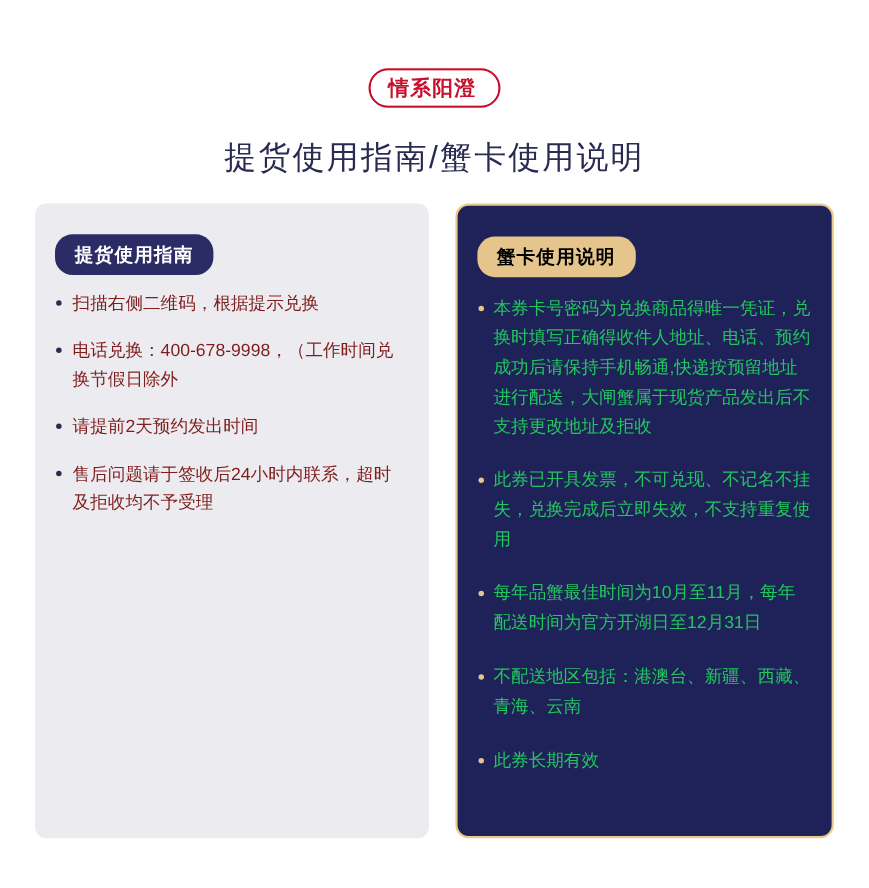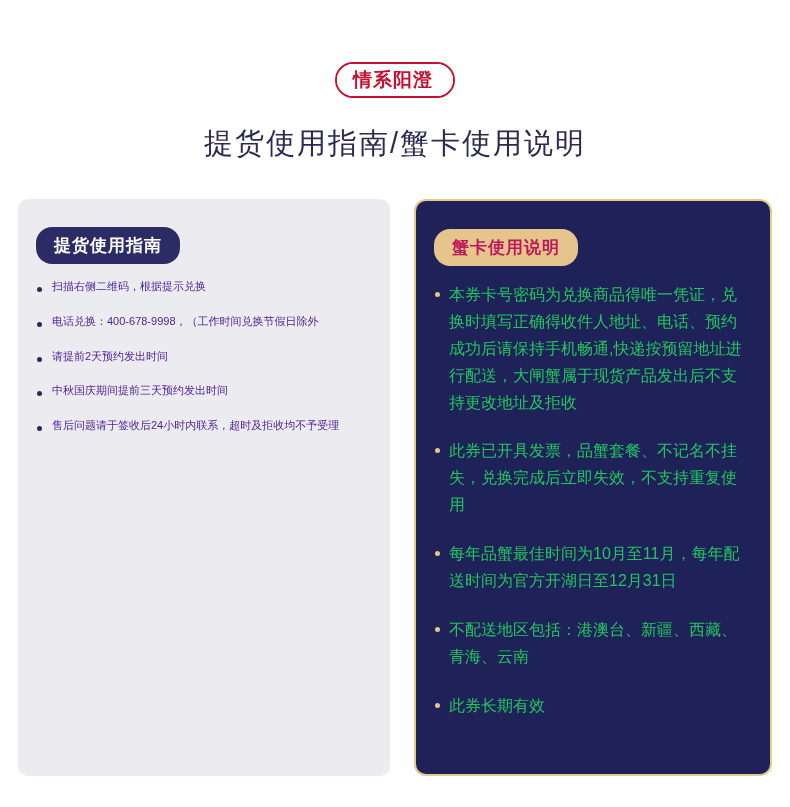--- a/index.html
+++ b/index.html
@@ -64,22 +64,22 @@
     font-weight: normal;
     color: #2b2b52;
     letter-spacing: 2px;
     margin-top: 26px;
   }
 
   
   .columns {
     display: flex;
     gap: 24px;
-    padding: 0 18px;
-    margin-top: 35px;
+    padding: 0 32px;
+    margin-top: 21px;
   }
 
   .panel {
     border-radius: 10px;
     position: relative;
     padding: 28px 18px 18px 18px;
   }
   .panel-left {
     width: 372px;
     background: #ececf0;
@@ -100,41 +100,41 @@
     font-size: 17px;
     font-weight: bold;
     letter-spacing: 1px;
     border-radius: 16px;
     padding: 7px 18px;
     margin-bottom: 14px;
   }
   .tag-gold {
     display: inline-block;
     background: #e5c58c;
-    color: #be185d;
+    color: #000000;
     font-size: 17px;
     font-weight: bold;
     letter-spacing: 1px;
     border-radius: 16px;
     padding: 7px 18px;
     margin-bottom: 16px;
   }
 
   ul.items {
     list-style: none;
     margin: 0;
     padding: 0;
   }
   ul.items li {
     position: relative;
     padding-left: 16px;
     margin-bottom: 17px;
-    font-size: 11px;
+    font-size: 16px;
     line-height: 1.62;
-    color: #4c1d95;
+    color: #7f1d1d;
   }
   ul.items li::before {
     content: "";
     position: absolute;
     left: 1px;
     top: 9px;
     width: 5px;
     height: 5px;
     border-radius: 50%;
     background: #2b2b52;
@@ -170,30 +170,29 @@
   <div class="columns">
 
     <div class="panel panel-left">
       <div class="tag">提货使用指南</div>
       <ul class="items">
         <li>扫描右侧二维码，根据提示兑换</li>
         <li>电话兑换：400-678-9998，（工作时间兑换节假日除外</li>
       </ul>
       <ul class="items">
         <li>请提前2天预约发出时间</li>
-        <li>中秋国庆期间提前三天预约发出时间</li>
         <li>售后问题请于签收后24小时内联系，超时及拒收均不予受理</li>
       </ul>
     </div>
 
     <div class="panel panel-right">
       <div class="tag-gold">蟹卡使用说明</div>
       <ul class="items">
         <li>本券卡号密码为兑换商品得唯一凭证，兑换时填写正确得收件人地址、电话、预约成功后请保持手机畅通,快递按预留地址进行配送，大闸蟹属于现货产品发出后不支持更改地址及拒收</li>
-        <li>此券已开具发票，品蟹套餐、不记名不挂失，兑换完成后立即失效，不支持重复使用</li>
+        <li>此券已开具发票，不可兑现、不记名不挂失，兑换完成后立即失效，不支持重复使用</li>
         <li>每年品蟹最佳时间为10月至11月，每年配送时间为官方开湖日至12月31日</li>
         <li>不配送地区包括：港澳台、新疆、西藏、青海、云南</li>
         <li>此券长期有效</li>
       </ul>
     </div>
 
   </div>
 </div>
 
 </body></html>

